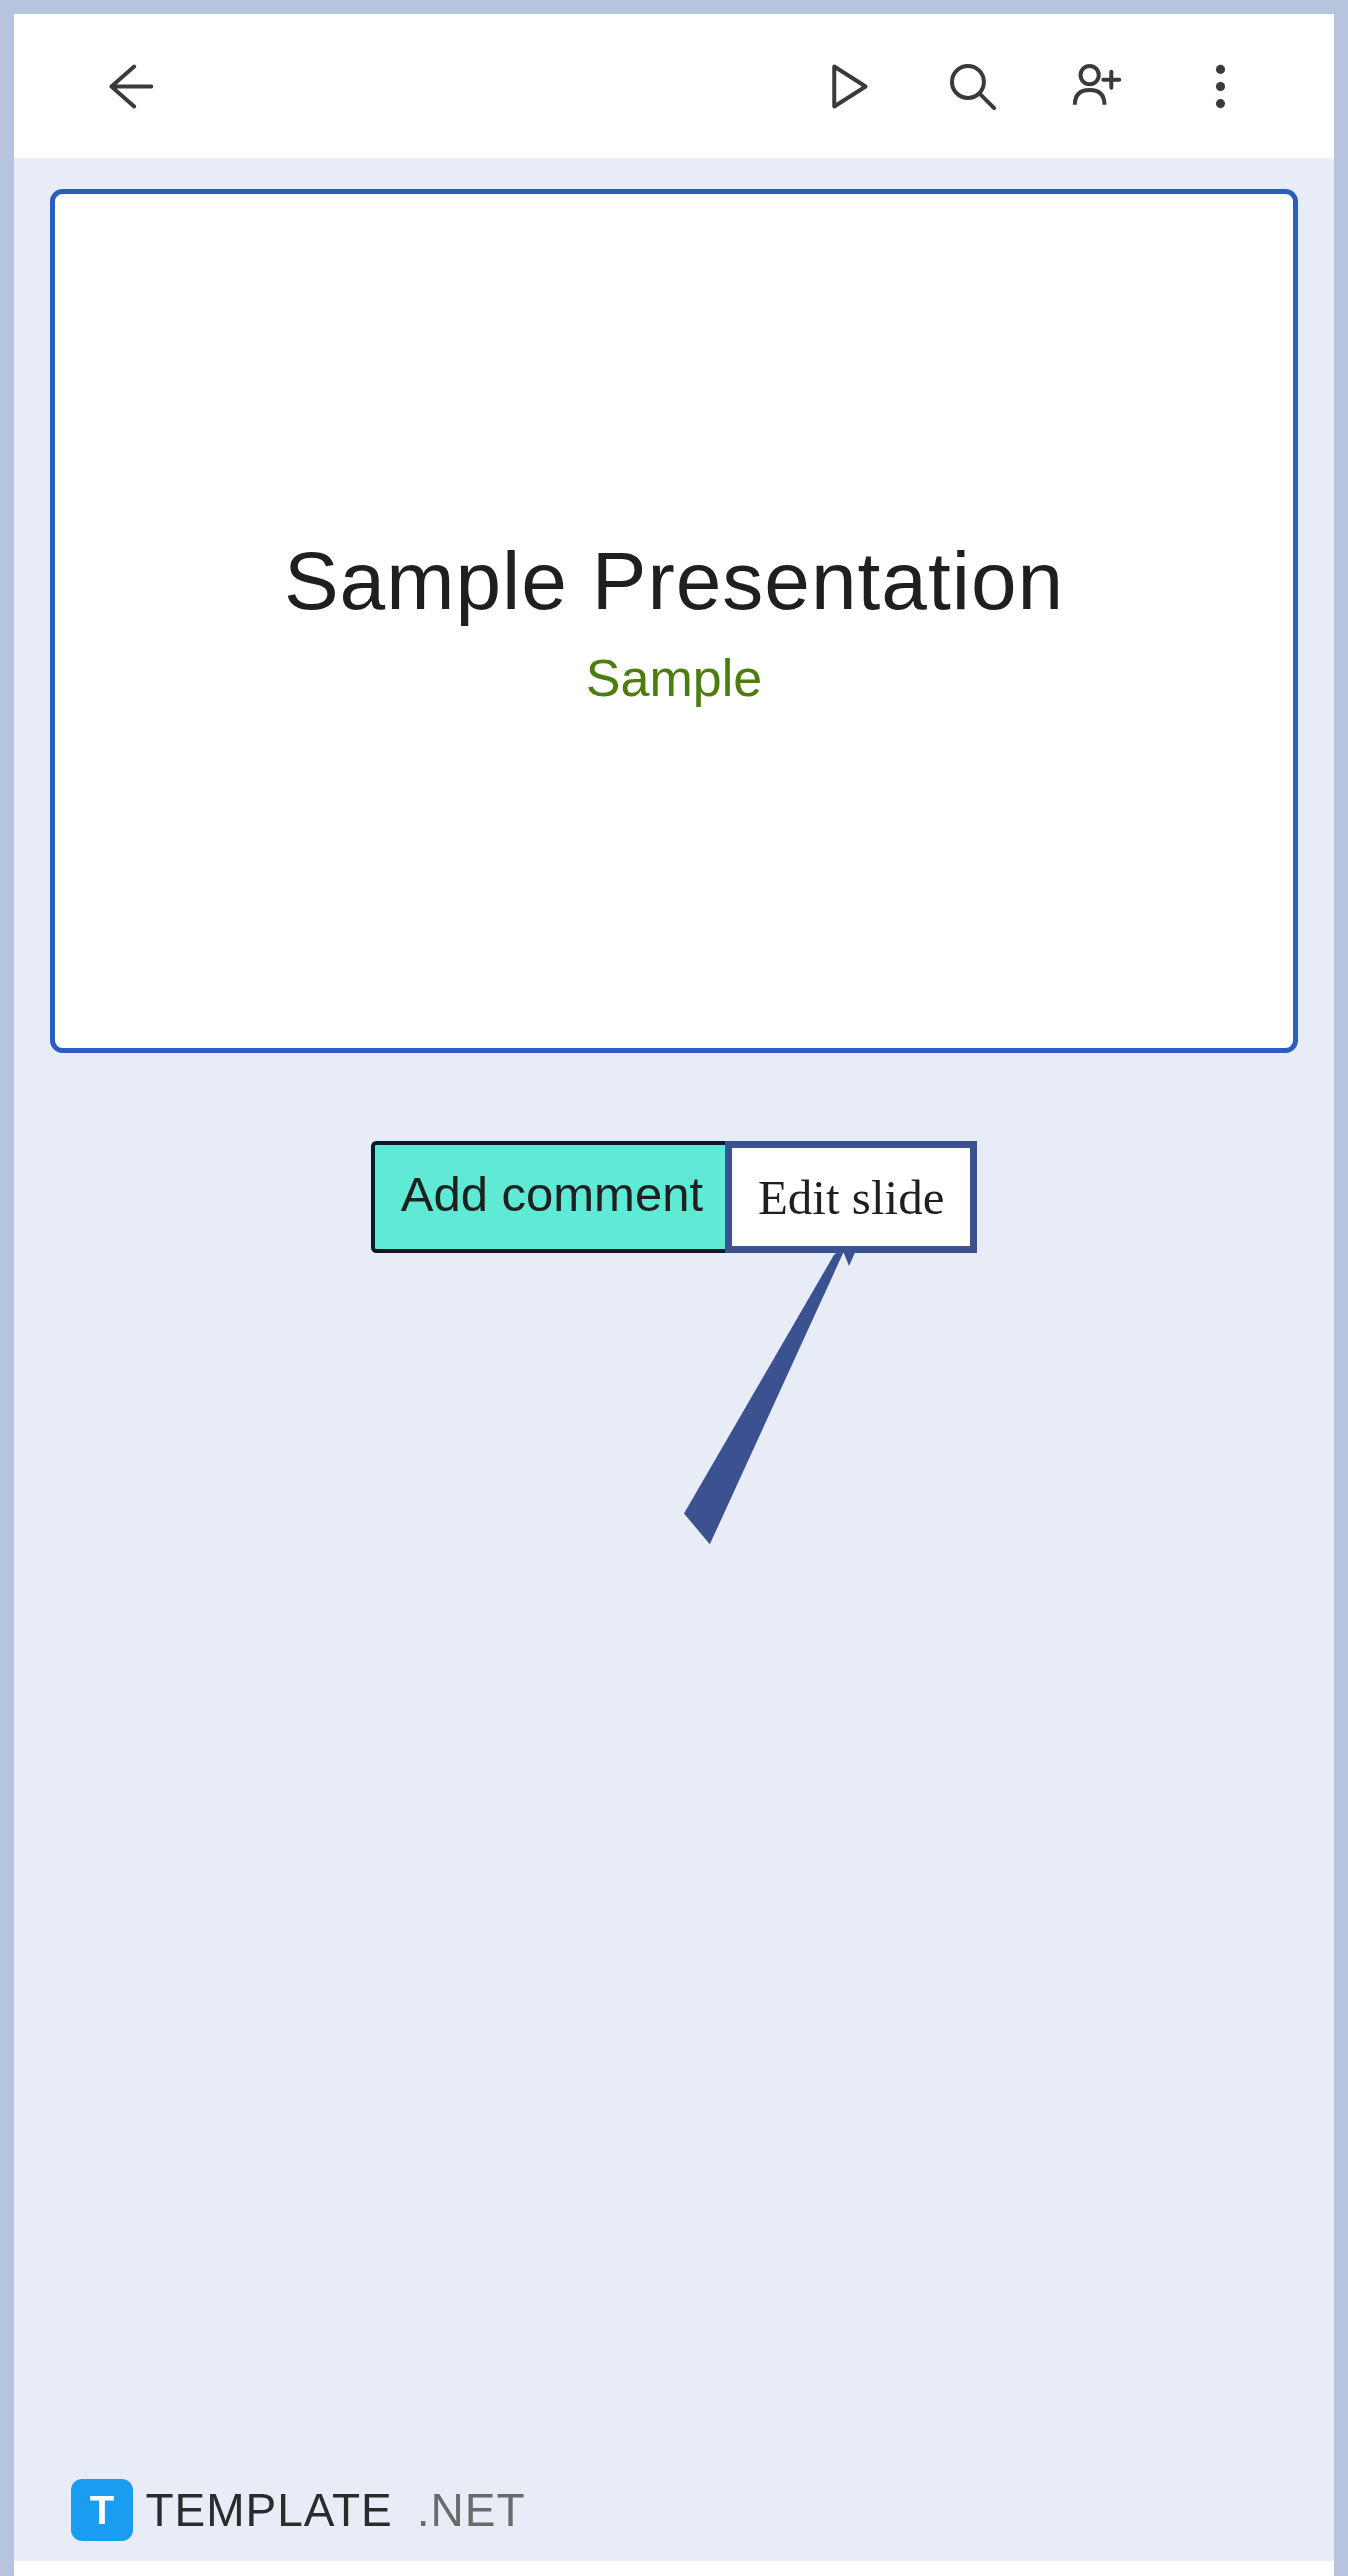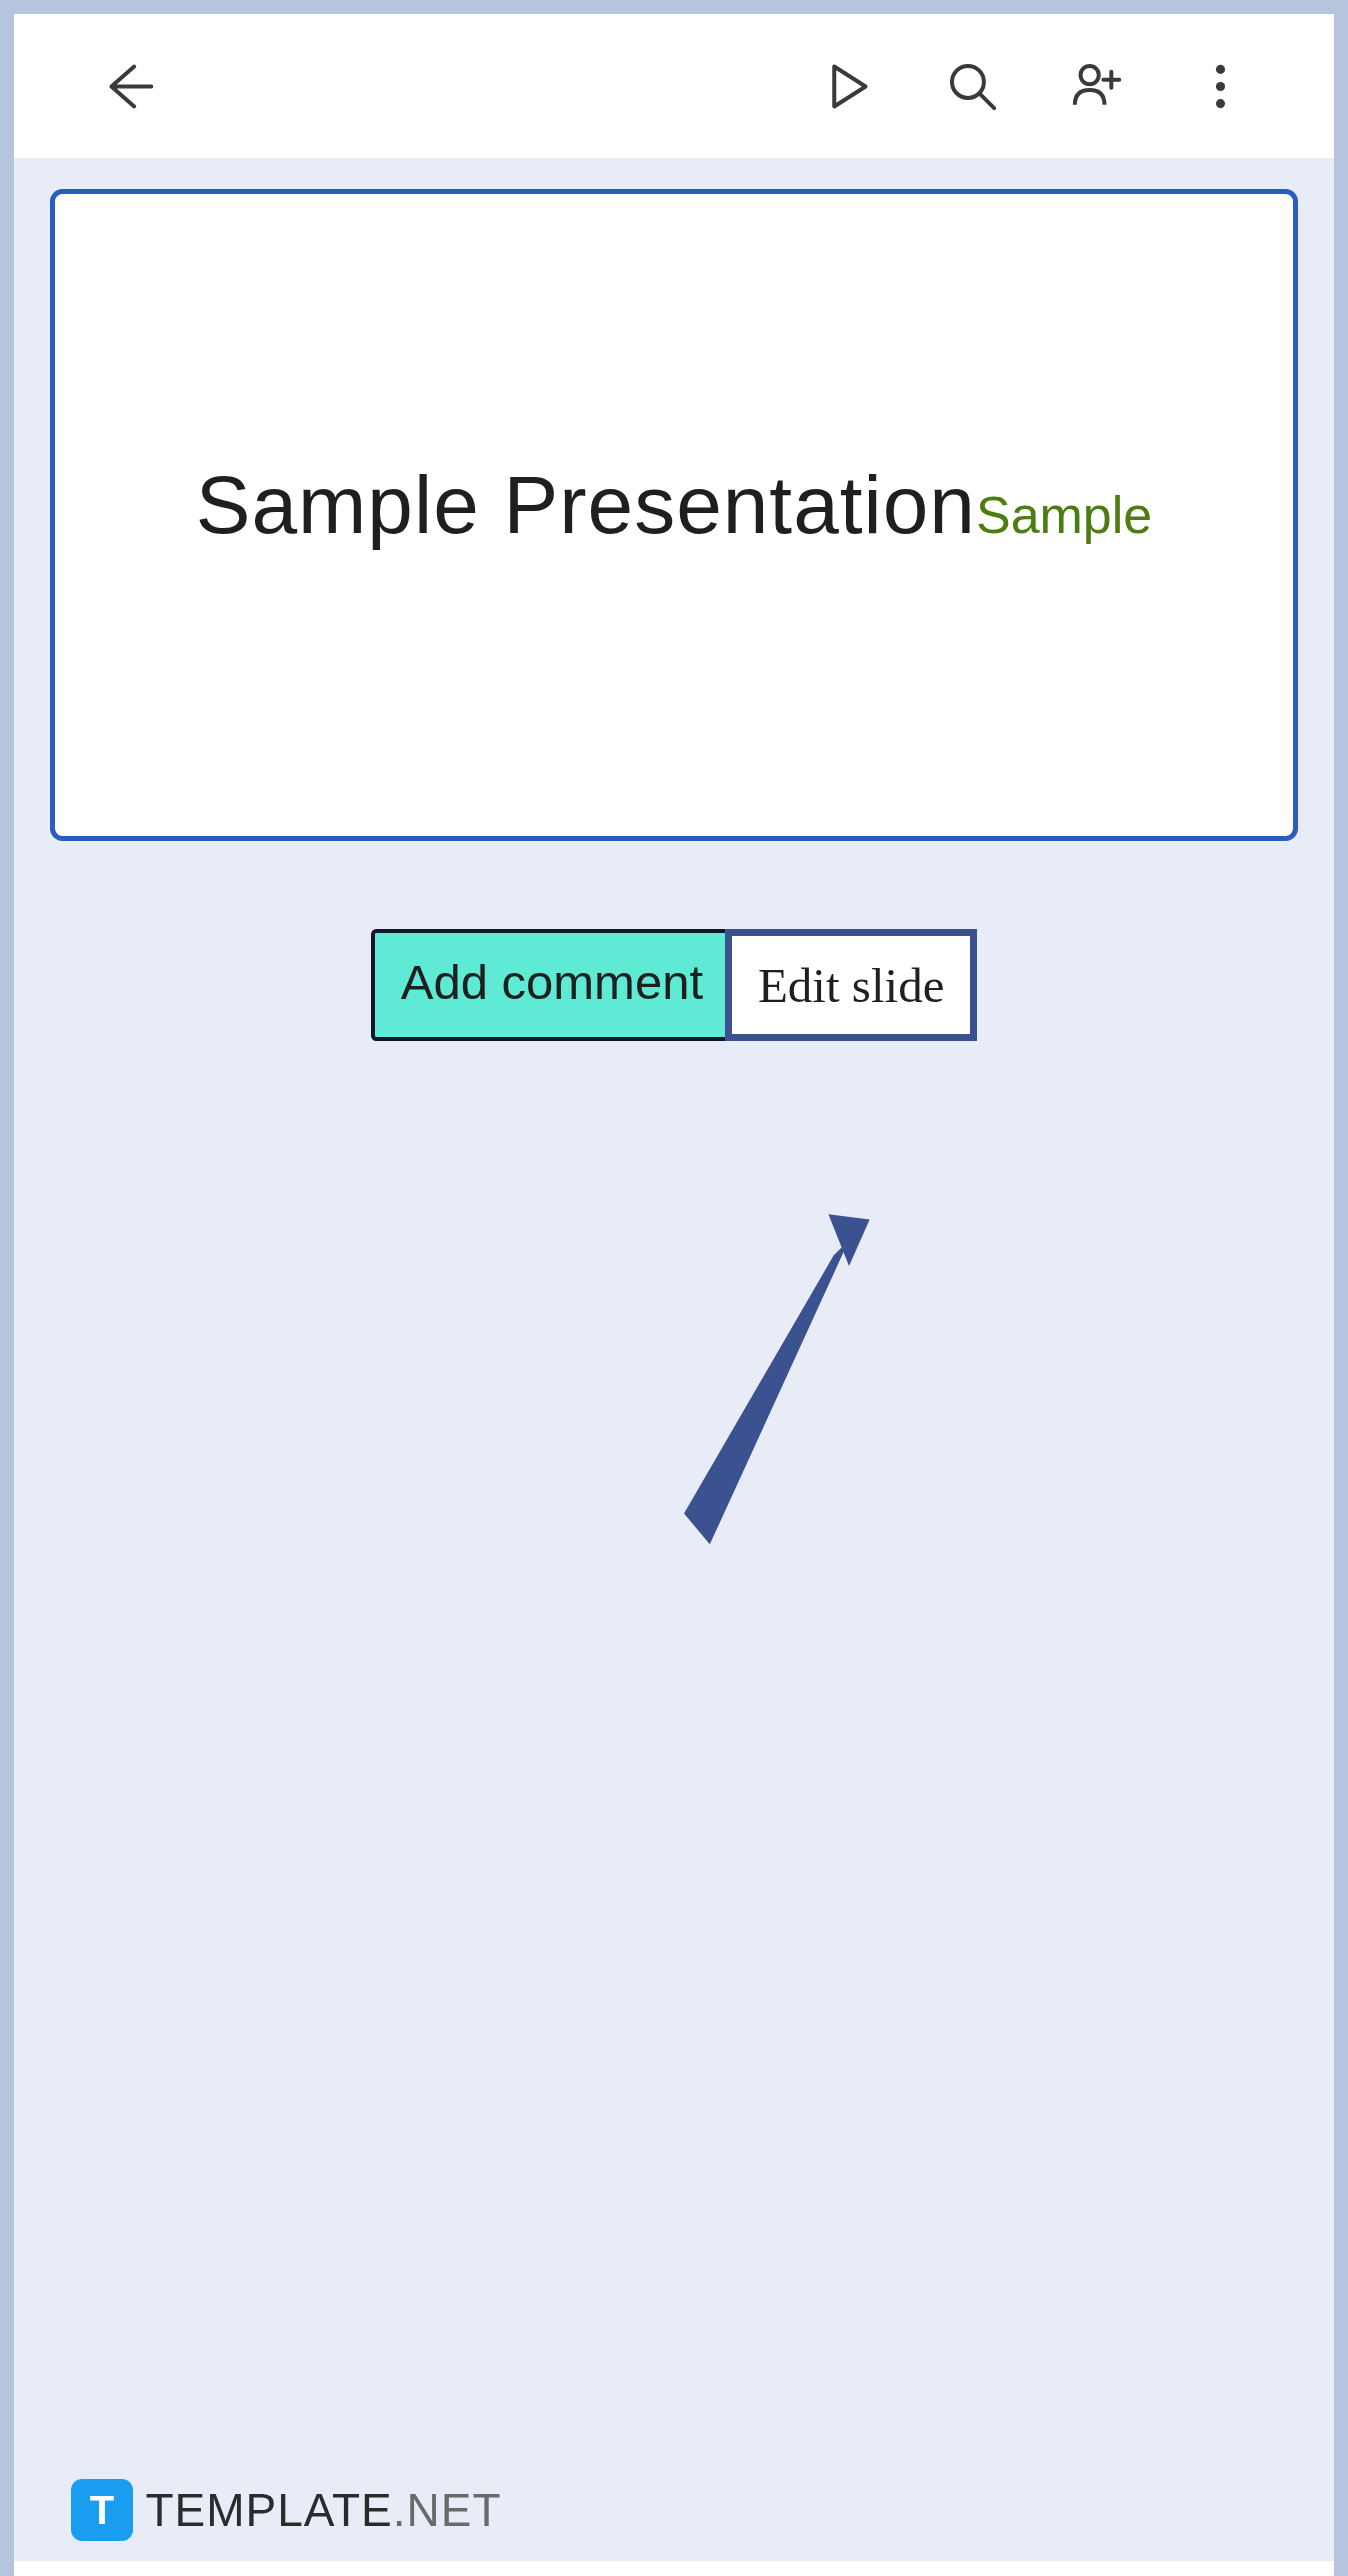--- a/index.html
+++ b/index.html
@@ -35,26 +35,26 @@
     align-items: center;
     justify-content: center;
     margin: 0 15.5px;
   }
   .icon-btn svg { width: 57px; height: 57px; stroke: #3a3a3a; fill: none; stroke-width: 7; }
   .slide-area {
     padding: 31px 36px 0 36px;
   }
   .slide-card {
     width: 100%;
-    height: 652px;
+    height: 864px;
     background: #ffffff;
     border: 5.2px solid #2b5cbf;
     border-radius: 12.4px;
     display: flex;
-    flex-direction: row;
+    flex-direction: column;
     align-items: center;
     justify-content: center;
   }
   .slide-title {
     font-size: 82px;
     color: #1f1f1f;
     font-weight: 400;
     margin-bottom: 20.6px;
     letter-spacing: 1px;
   }
@@ -113,21 +113,21 @@
     color: #fff;
     font-weight: 700;
     font-size: 40px;
   }
   .watermark-text {
     font-size: 46px;
     color: #2b2b2b;
     letter-spacing: 1px;
   }
   .watermark-text .bold { font-weight: 400; }
-  .watermark-text .light { font-weight: 300; color: #6a6a6a; }
+  .watermark-text .light { font-weight: 300; color: #6a6a6a; margin-left: 24px; }
   .nav-bar {
     position: absolute;
     left: 0; right: 0; bottom: 0;
     height: 124px;
     background: #ffffff;
     display: flex;
     align-items: center;
     justify-content: space-around;
     padding: 0 185px;
   }

